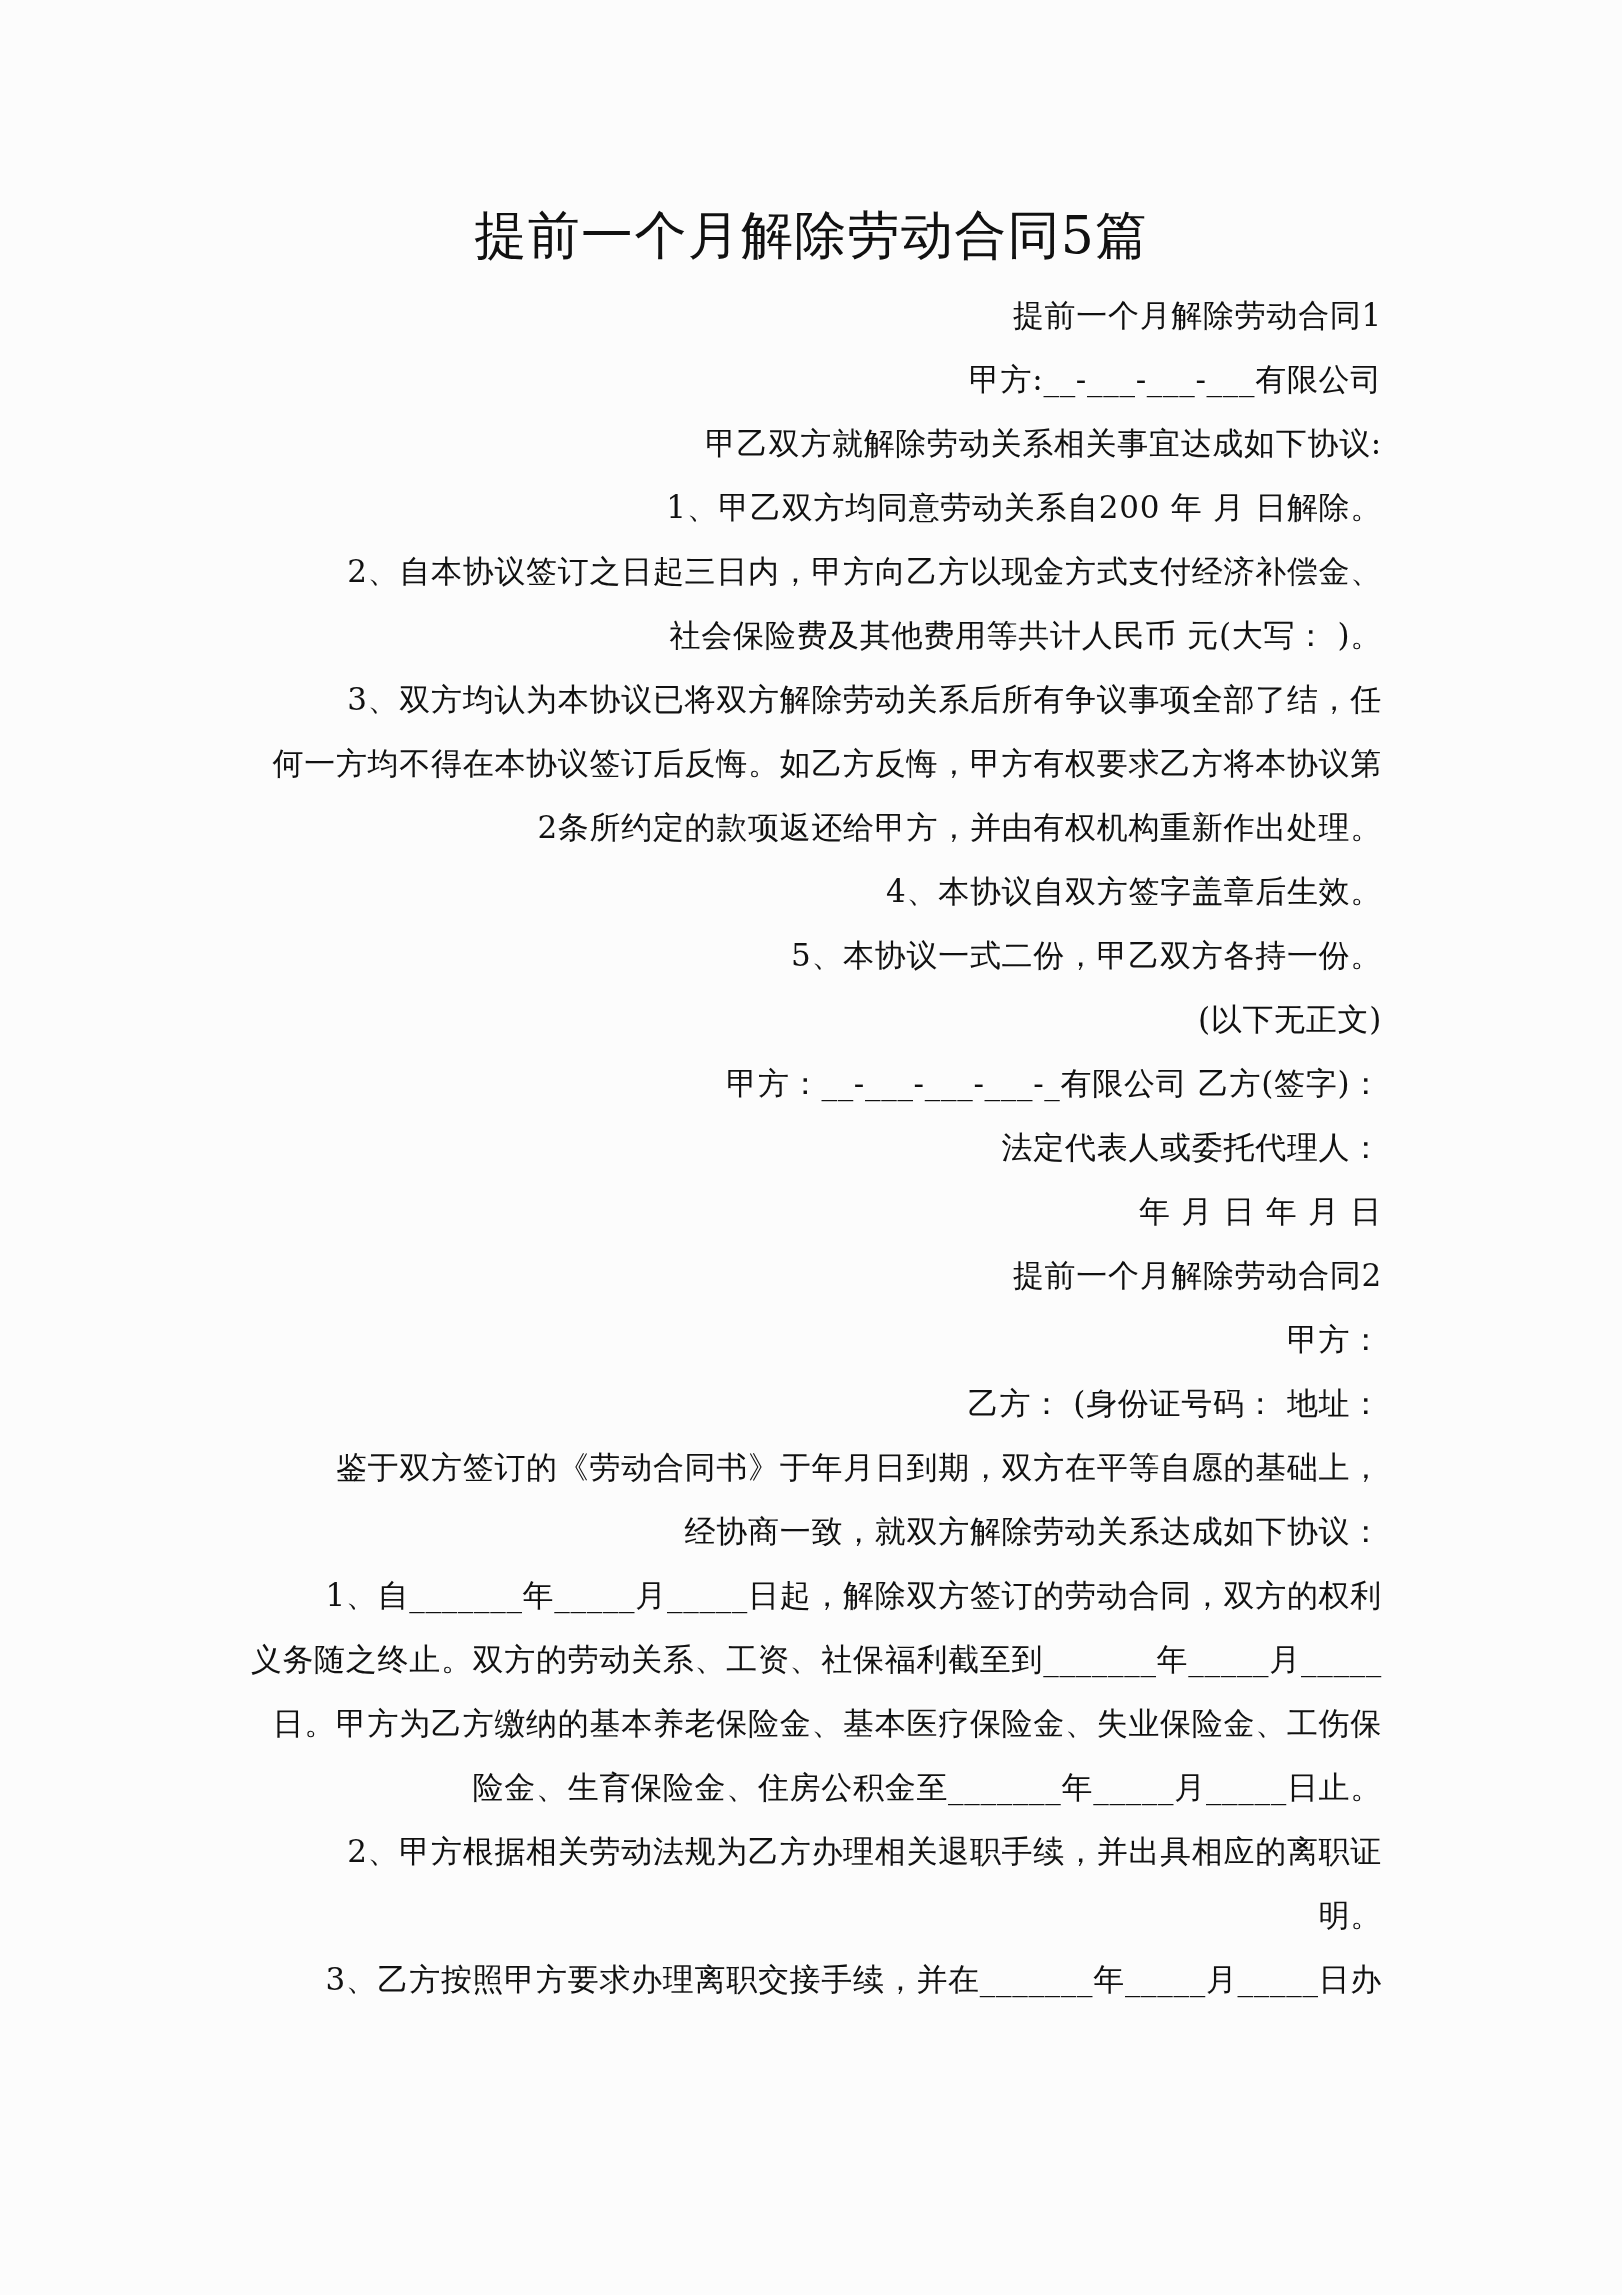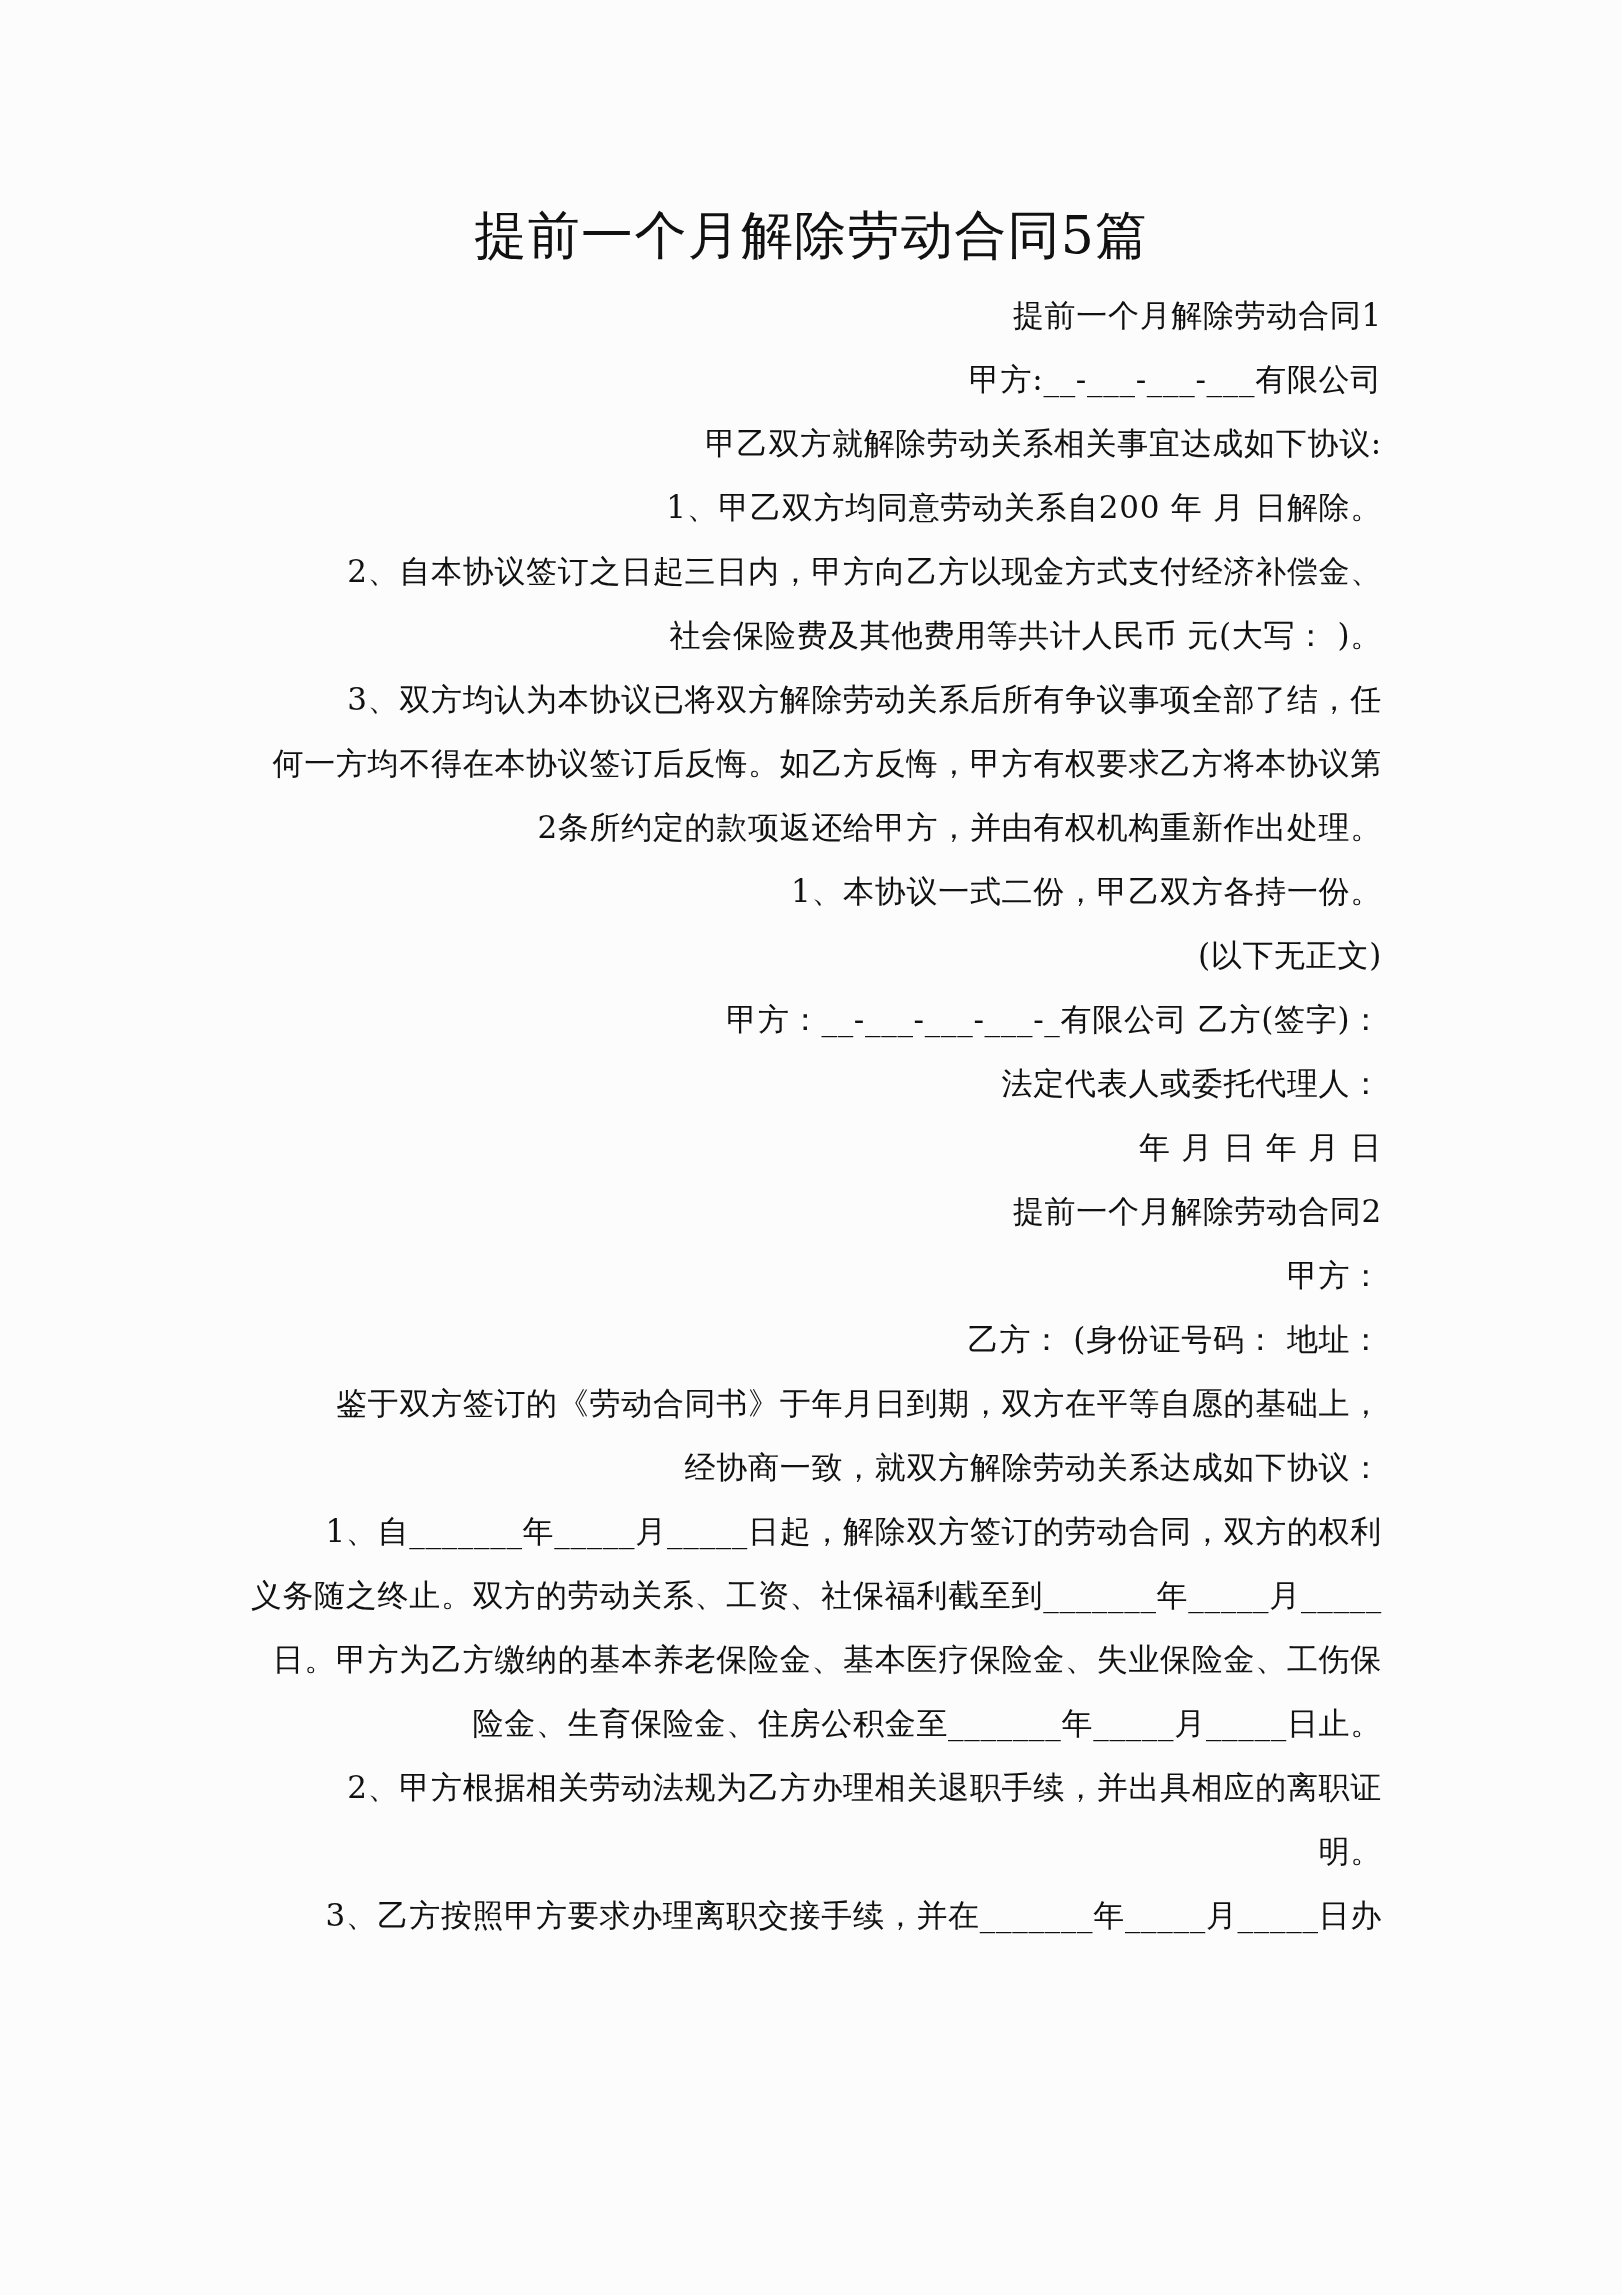--- a/index.html
+++ b/index.html
@@ -48,21 +48,22 @@
 <div class="body-text">
   <p class="line indent">提前一个月解除劳动合同1</p>
   <p class="line indent">甲方:__-___-___-___有限公司</p>
   <p class="line indent">甲乙双方就解除劳动关系相关事宜达成如下协议:</p>
   <p class="line indent">1、甲乙双方均同意劳动关系自200 年 月 日解除。</p>
   <p class="line indent">2、自本协议签订之日起三日内，甲方向乙方以现金方式支付经济补偿金、</p>
   <p class="line">社会保险费及其他费用等共计人民币 元(大写： )。</p>
   <p class="line indent">3、双方均认为本协议已将双方解除劳动关系后所有争议事项全部了结，任</p>
   <p class="line">何一方均不得在本协议签订后反悔。如乙方反悔，甲方有权要求乙方将本协议第</p>
   <p class="line">2条所约定的款项返还给甲方，并由有权机构重新作出处理。</p>
-  <p class="line indent">1、本协议一式二份，甲乙双方各持一份。</p>
+  <p class="line indent">4、本协议自双方签字盖章后生效。</p>
+  <p class="line indent">5、本协议一式二份，甲乙双方各持一份。</p>
   <p class="line indent">(以下无正文)</p>
   <p class="line indent">甲方：__-___-___-___-_有限公司 乙方(签字)：</p>
   <p class="line indent">法定代表人或委托代理人：</p>
   <p class="line indent">年 月 日 年 月 日</p>
   <p class="line indent">提前一个月解除劳动合同2</p>
   <p class="line indent">甲方：</p>
   <p class="line indent">乙方： (身份证号码： 地址：</p>
   <p class="line indent">鉴于双方签订的《劳动合同书》于年月日到期，双方在平等自愿的基础上，</p>
   <p class="line">经协商一致，就双方解除劳动关系达成如下协议：</p>
   <p class="line indent">1、自_______年_____月_____日起，解除双方签订的劳动合同，双方的权利</p>

